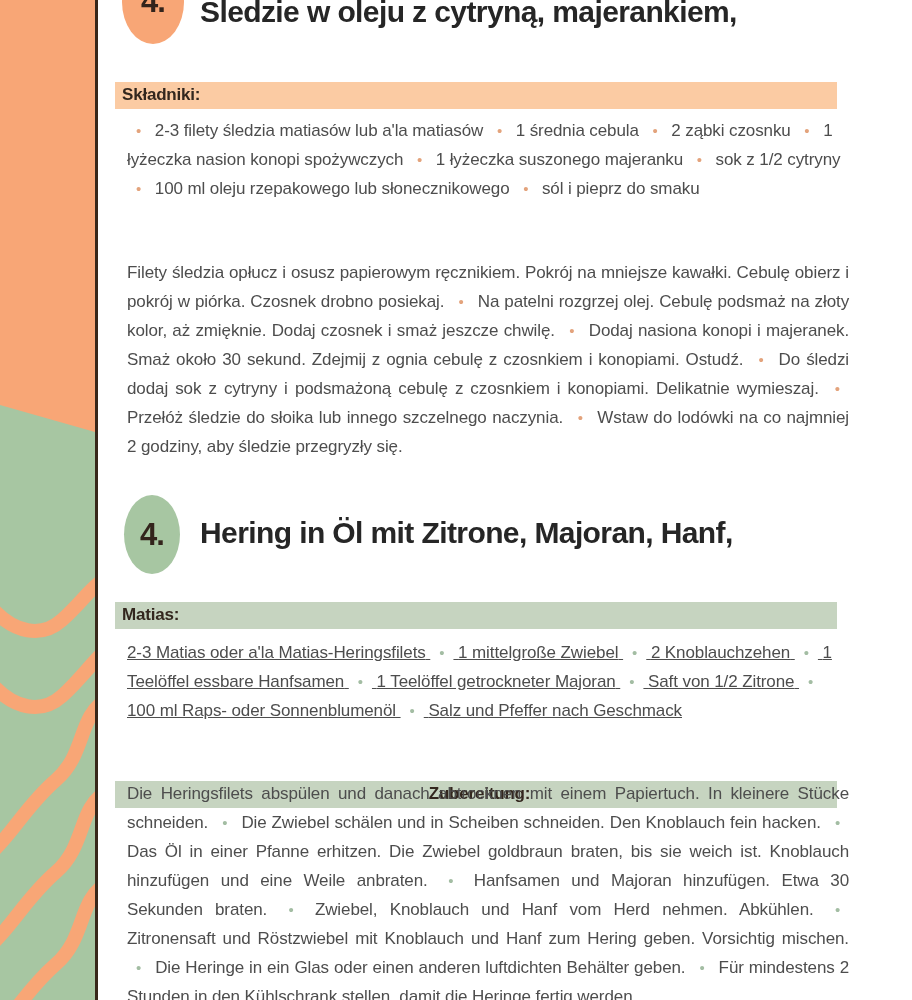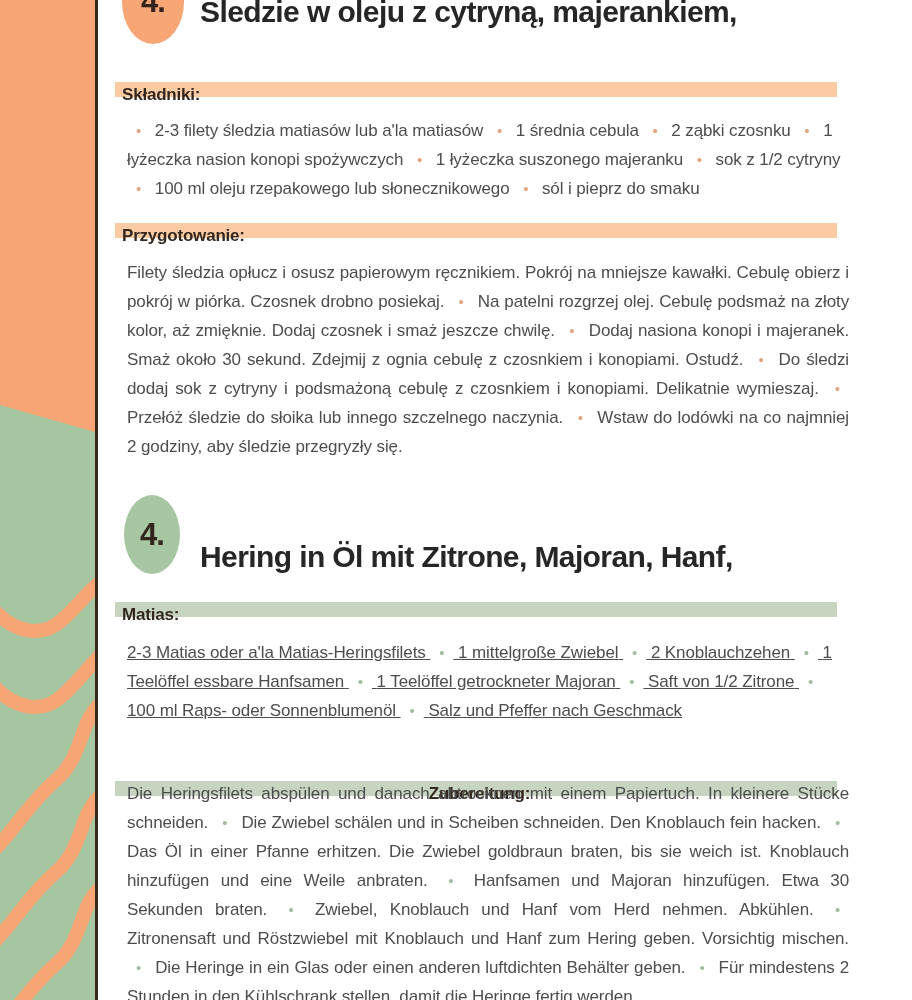--- a/index.html
+++ b/index.html
@@ -47,26 +47,26 @@
   .recipe-title {
     left: 85px;
     font-size: 30px;
     line-height: 38px;
     font-weight: bold;
     color: #262626;
     letter-spacing: -0.6px;
     white-space: nowrap;
   }
   .title-pl { top: -27px; }
-  .title-de { top: 518px; }
+  .title-de { top: 494px; }
 
   .section-bar {
     left: 0;
     width: 722px;
-    height: 15px;
+    height: 27px;
     box-sizing: border-box;
     padding: 3px 0 0 7px;
     font-size: 17px;
     font-weight: bold;
     color: #33271e;
     letter-spacing: -0.2px;
   }
   .bar-orange { background: var(--orange-light); }
   .bar-green  { background: var(--green-light); }
   .bar-pl-1 { top: 82px; }
@@ -120,21 +120,20 @@
     <div class="num-badge badge-pl">4.</div>
 
     <h1 class="recipe-title title-pl">
       <span>Śledzie w oleju z cytryną, majerankiem,</span><br>
     </h1>
 
     <div class="section-bar bar-orange bar-pl-1">Składniki:</div>
 
     <p class="body-text ingredients-pl bullets-orange"><span class="bullet">•</span> <span>2-3 filety śledzia matiasów lub a'la matiasów</span> <span class="bullet">•</span> <span>1 średnia cebula</span> <span class="bullet">•</span> <span>2 ząbki czosnku</span> <span class="bullet">•</span> <span>1 łyżeczka nasion konopi spożywczych</span> <span class="bullet">•</span> <span>1 łyżeczka suszonego majeranku</span> <span class="bullet">•</span> <span>sok z 1/2 cytryny</span> <span class="bullet">•</span> <span>100 ml oleju rzepakowego lub słonecznikowego</span> <span class="bullet">•</span> <span>sól i pieprz do smaku</span> </p>
 
-    <div class="section-bar bar-orange bar-pl-2">Przygotowanie:</div>
 
     <p class="body-text steps-pl bullets-orange"><span>Filety śledzia opłucz i osusz papierowym ręcznikiem. Pokrój na mniejsze kawałki. Cebulę obierz i pokrój w piórka. Czosnek drobno posiekaj.</span> <span class="bullet">•</span> <span>Na patelni rozgrzej olej. Cebulę podsmaż na złoty kolor, aż zmięknie. Dodaj czosnek i smaż jeszcze chwilę.</span> <span class="bullet">•</span> <span>Dodaj nasiona konopi i majeranek. Smaż około 30 sekund. Zdejmij z ognia cebulę z czosnkiem i konopiami. Ostudź.</span> <span class="bullet">•</span> <span>Do śledzi dodaj sok z cytryny i podsmażoną cebulę z czosnkiem i konopiami. Delikatnie wymieszaj.</span> <span class="bullet">•</span> <span>Przełóż śledzie do słoika lub innego szczelnego naczynia.</span> <span class="bullet">•</span> <span>Wstaw do lodówki na co najmniej 2 godziny, aby śledzie przegryzły się.</span> </p>
 
     <div class="num-badge badge-de">4.</div>
 
     <h1 class="recipe-title title-de">
       <span>Hering in Öl mit Zitrone, Majoran, Hanf,</span><br>
     </h1>
 
     <div class="section-bar bar-green bar-de-1">Matias:</div>

